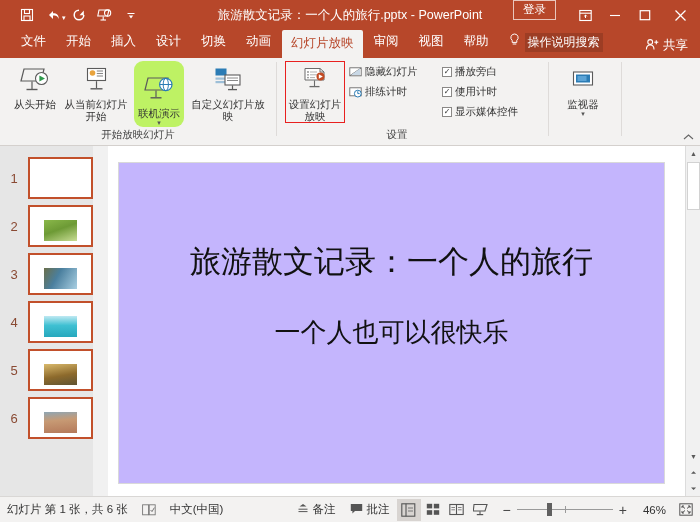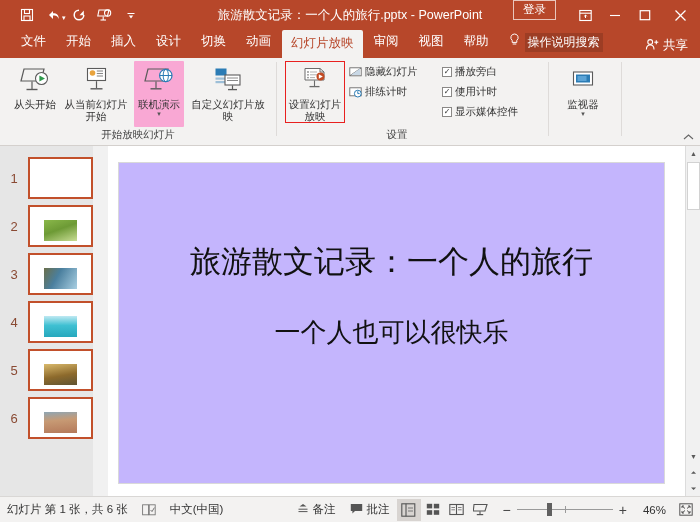--- a/index.html
+++ b/index.html
@@ -82,21 +82,21 @@
 
   .bigbtn {
     position: absolute; top: 3px;
     display: flex; flex-direction: column; align-items: center;
     width: 58px; padding-top: 3px;
   }
   .bigbtn .glyph { height: 32px; display: flex; align-items: center; justify-content: center; }
   .bigbtn .lbl {
     font-size: 10.5px; color: #333; text-align: center; line-height: 1.15; margin-top: 2px;
   }
-  .bigbtn.sel { background: #f9a8d4; border-radius: 1px; }
+  .bigbtn.sel { background: #bef264; border-radius: 9px; justify-content: flex-end; }
   .bigbtn.hl { border: 1.5px solid #e8201f; }
 
   .smallrow {
     position: absolute; display: flex; align-items: center; gap: 3px;
     font-size: 10.5px; color: #333; height: 18px; white-space: nowrap;
   }
   .chk {
     width: 10px; height: 10px; border: 1px solid #8a8886; background: #fff;
     display: inline-flex; align-items: center; justify-content: center;
     font-size: 8px; color: #333; line-height: 1;

